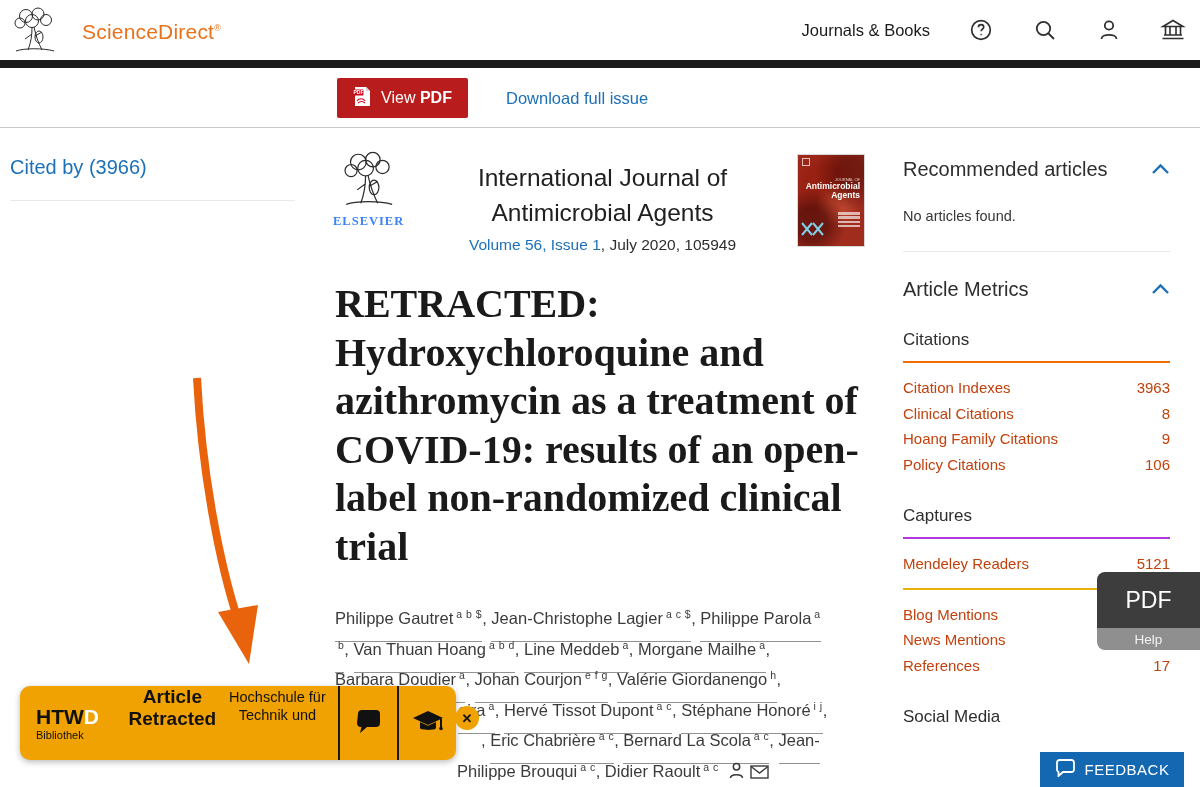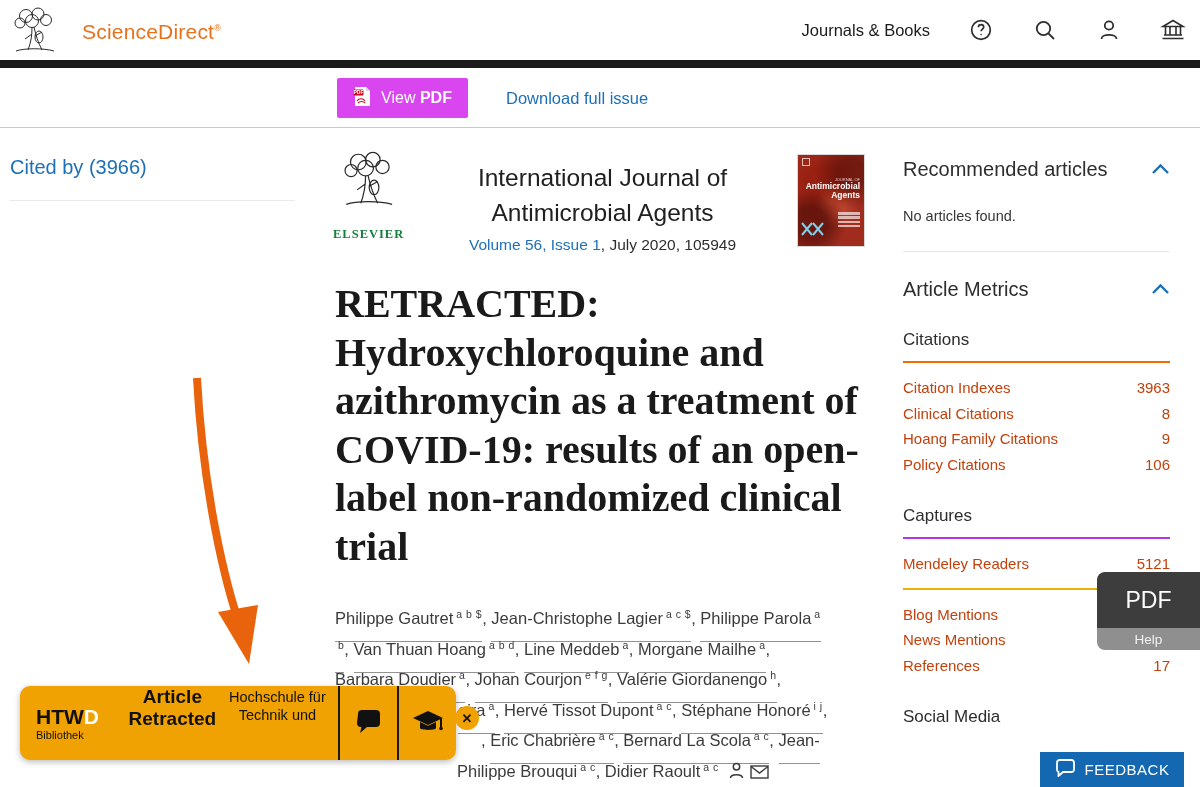--- a/index.html
+++ b/index.html
@@ -13,32 +13,32 @@
   .brand { position:absolute; left:12px; top:6px; display:flex; align-items:center; gap:26px; }
   .brand-name { font-size:21px; color:#e9711c; letter-spacing:.2px; }
   .brand-name sup { font-size:9px; }
   .header-right { position:absolute; right:14px; top:0; height:60px; display:flex; align-items:center; gap:38px; }
   .nav-link { font-size:16.5px; color:#1b1b1b; }
   .hicon { width:26px; height:26px; display:flex; align-items:center; justify-content:center; cursor:pointer; }
   .blackbar { position:absolute; left:0; top:60px; width:1200px; height:8px; background:#1b1b1b; }
   
   .toolbar { position:absolute; left:0; top:68px; width:1200px; height:60px; background:#fff; border-bottom:1px solid #c9c9c9; }
   .viewpdf {
-    position:absolute; left:337px; top:10px; width:131px; height:40px; background:#d946ef;
+    position:absolute; left:337px; top:10px; width:131px; height:40px; background:#b91c1c;
     border:none; border-radius:2px; display:flex; align-items:center; justify-content:center; gap:9px;
     color:#fff; font-size:16px; cursor:pointer; font-family:inherit;
   }
   .viewpdf b { font-weight:700; }
   .download-link { position:absolute; left:506px; top:21px; font-size:16.5px; color:#1d70b8; text-decoration:none; cursor:pointer; }
   
   .citedby { position:absolute; left:10px; top:156px; font-size:20px; color:#1d70b8; text-decoration:none; cursor:pointer; }
   .left-divider { position:absolute; left:10px; top:200px; width:285px; height:1px; background:#e9e9e9; }
   
   .elsevier-logo { position:absolute; left:333px; top:150px; width:70px; text-align:center; }
-  .elsevier-word { font-family:"Liberation Serif", serif; font-weight:700; color:#15803d; font-size:12.5px; letter-spacing:1px; margin-top:15px; }
+  .elsevier-word { font-family:"Liberation Serif", serif; font-weight:700; color:#3b82f6; font-size:12.5px; letter-spacing:1px; margin-top:2px; }
   .journal-head { position:absolute; left:425px; top:160px; width:355px; text-align:center; }
   .journal-title { font-size:24.5px; line-height:35px; color:#202020; }
   .journal-issue { margin-top:6px; font-size:15.5px; color:#2e2e2e; }
   .journal-issue a { color:#1d70b8; text-decoration:none; cursor:pointer; }
   .cover { position:absolute; left:797px; top:154px; width:68px; height:93px; border:1px solid #d8d8d8; cursor:pointer;
     background:
       radial-gradient(circle at 20% 75%, rgba(60,5,2,.55) 0 18%, transparent 40%),
       radial-gradient(circle at 80% 20%, rgba(70,8,4,.5) 0 15%, transparent 40%),
       radial-gradient(circle at 60% 55%, rgba(214,90,60,.5) 0 12%, transparent 35%),
       radial-gradient(circle at 35% 30%, rgba(150,30,15,.8) 0 20%, transparent 50%),

